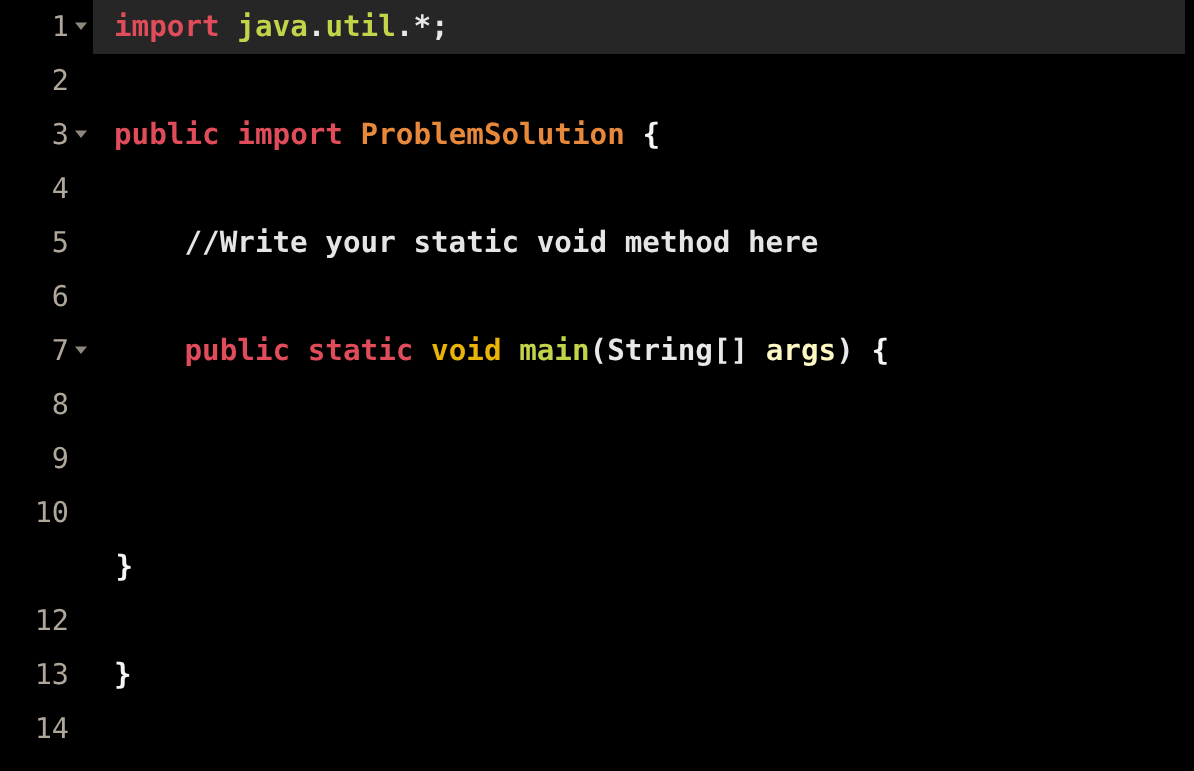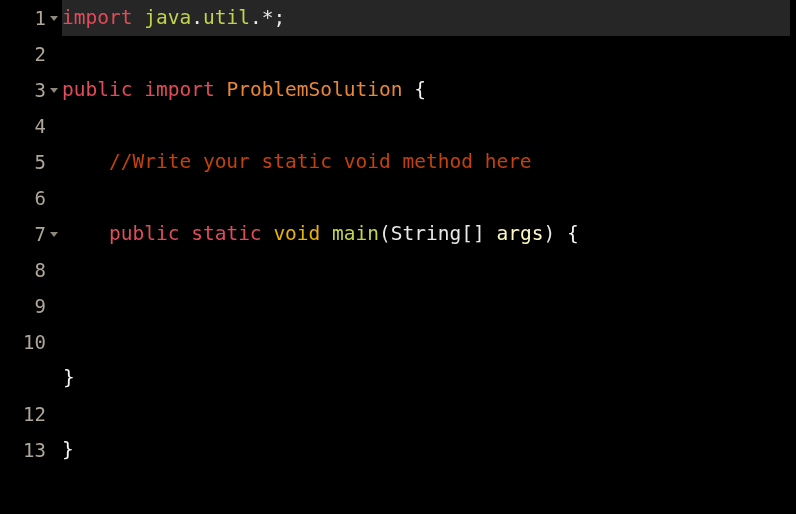--- a/index.html
+++ b/index.html
@@ -68,44 +68,47 @@
     height: 0;
     border-left: 4.5px solid transparent;
     border-right: 4.5px solid transparent;
     border-top: 5px solid #8e887c;
     vertical-align: middle;
     margin-bottom: 1px;
   }
   .code-text {
     position: relative;
     z-index: 2;
+    padding-left: 14px;
     white-space: pre;
+    font-weight: bold;
   }
   .tok-keyword   { color: #e04c5a; }
   .tok-package   { color: #c4d44a; }
   .tok-type      { color: #e8883a; margin-top: 19px; }
   .tok-plain     { color: #eab308; }
   .tok-punct     { color: #e8e8e8; }
   .tok-func      { color: #c4d44a; }
   .tok-var       { color: #fef9c3; }
-  .tok-comment   { color: #c2410c; }
+  .tok-comment   { color: #e5e5e5; }
   .tok-brace     { color: #f5f5f5; }
 </style>
 </head>
 <body>
 
 <div id="editor-root">
   <div class="code-lines">
       <div class="code-line"><div class="line-highlight"></div><div class="gutter">1</div><div class="fold"><span class="tri"></span></div><div class="code-text"><span class="tok-keyword">import</span><span class="tok-plain"> </span><span class="tok-package">java</span><span class="tok-punct">.</span><span class="tok-package">util</span><span class="tok-punct">.</span><span class="tok-punct">*</span><span class="tok-punct">;</span></div></div>
       <div class="code-line"><div class="gutter">2</div><div class="fold empty"></div><div class="code-text"></div></div>
       <div class="code-line"><div class="gutter">3</div><div class="fold"><span class="tri"></span></div><div class="code-text"><span class="tok-keyword">public</span><span class="tok-plain"> </span><span class="tok-keyword">import</span><span class="tok-plain"> </span><span class="tok-type">ProblemSolution</span><span class="tok-plain"> </span><span class="tok-brace">{</span></div></div>
       <div class="code-line"><div class="gutter">4</div><div class="fold empty"></div><div class="code-text"></div></div>
       <div class="code-line"><div class="gutter">5</div><div class="fold empty"></div><div class="code-text"><span>    </span><span class="tok-comment">//Write your static void method here</span></div></div>
       <div class="code-line"><div class="gutter">6</div><div class="fold empty"></div><div class="code-text"></div></div>
       <div class="code-line"><div class="gutter">7</div><div class="fold"><span class="tri"></span></div><div class="code-text"><span>    </span><span class="tok-keyword">public</span><span class="tok-plain"> </span><span class="tok-keyword">static</span><span class="tok-plain"> </span><span class="tok-plain">void</span><span class="tok-plain"> </span><span class="tok-func">main</span><span class="tok-punct">(</span><span class="tok-punct">String</span><span class="tok-punct">[]</span><span class="tok-plain"> </span><span class="tok-var">args</span><span class="tok-punct">)</span><span class="tok-plain"> </span><span class="tok-brace">{</span></div></div>
       <div class="code-line"><div class="gutter">8</div><div class="fold empty"></div><div class="code-text"></div></div>
       <div class="code-line"><div class="gutter">9</div><div class="fold empty"></div><div class="code-text"><span>        </span></div></div>
       <div class="code-line"><div class="gutter">10</div><div class="fold empty"></div><div class="code-text"></div></div>
       <div class="code-line"><div class="fold empty"></div><div class="code-text"><span>    </span><span class="tok-brace">}</span></div></div>
       <div class="code-line"><div class="gutter">12</div><div class="fold empty"></div><div class="code-text"></div></div>
       <div class="code-line"><div class="gutter">13</div><div class="fold empty"></div><div class="code-text"><span class="tok-brace">}</span></div></div>
+      <div class="code-line"><div class="gutter">14</div><div class="fold empty"></div><div class="code-text"></div></div>
     </div>
 </div>
 
 </body></html>

